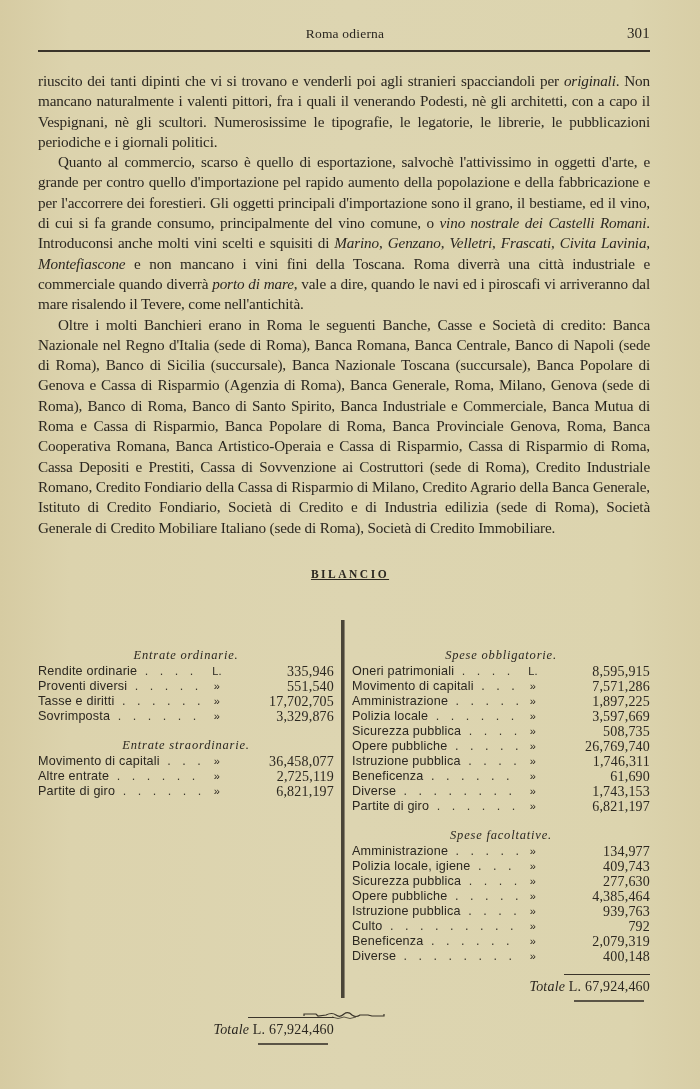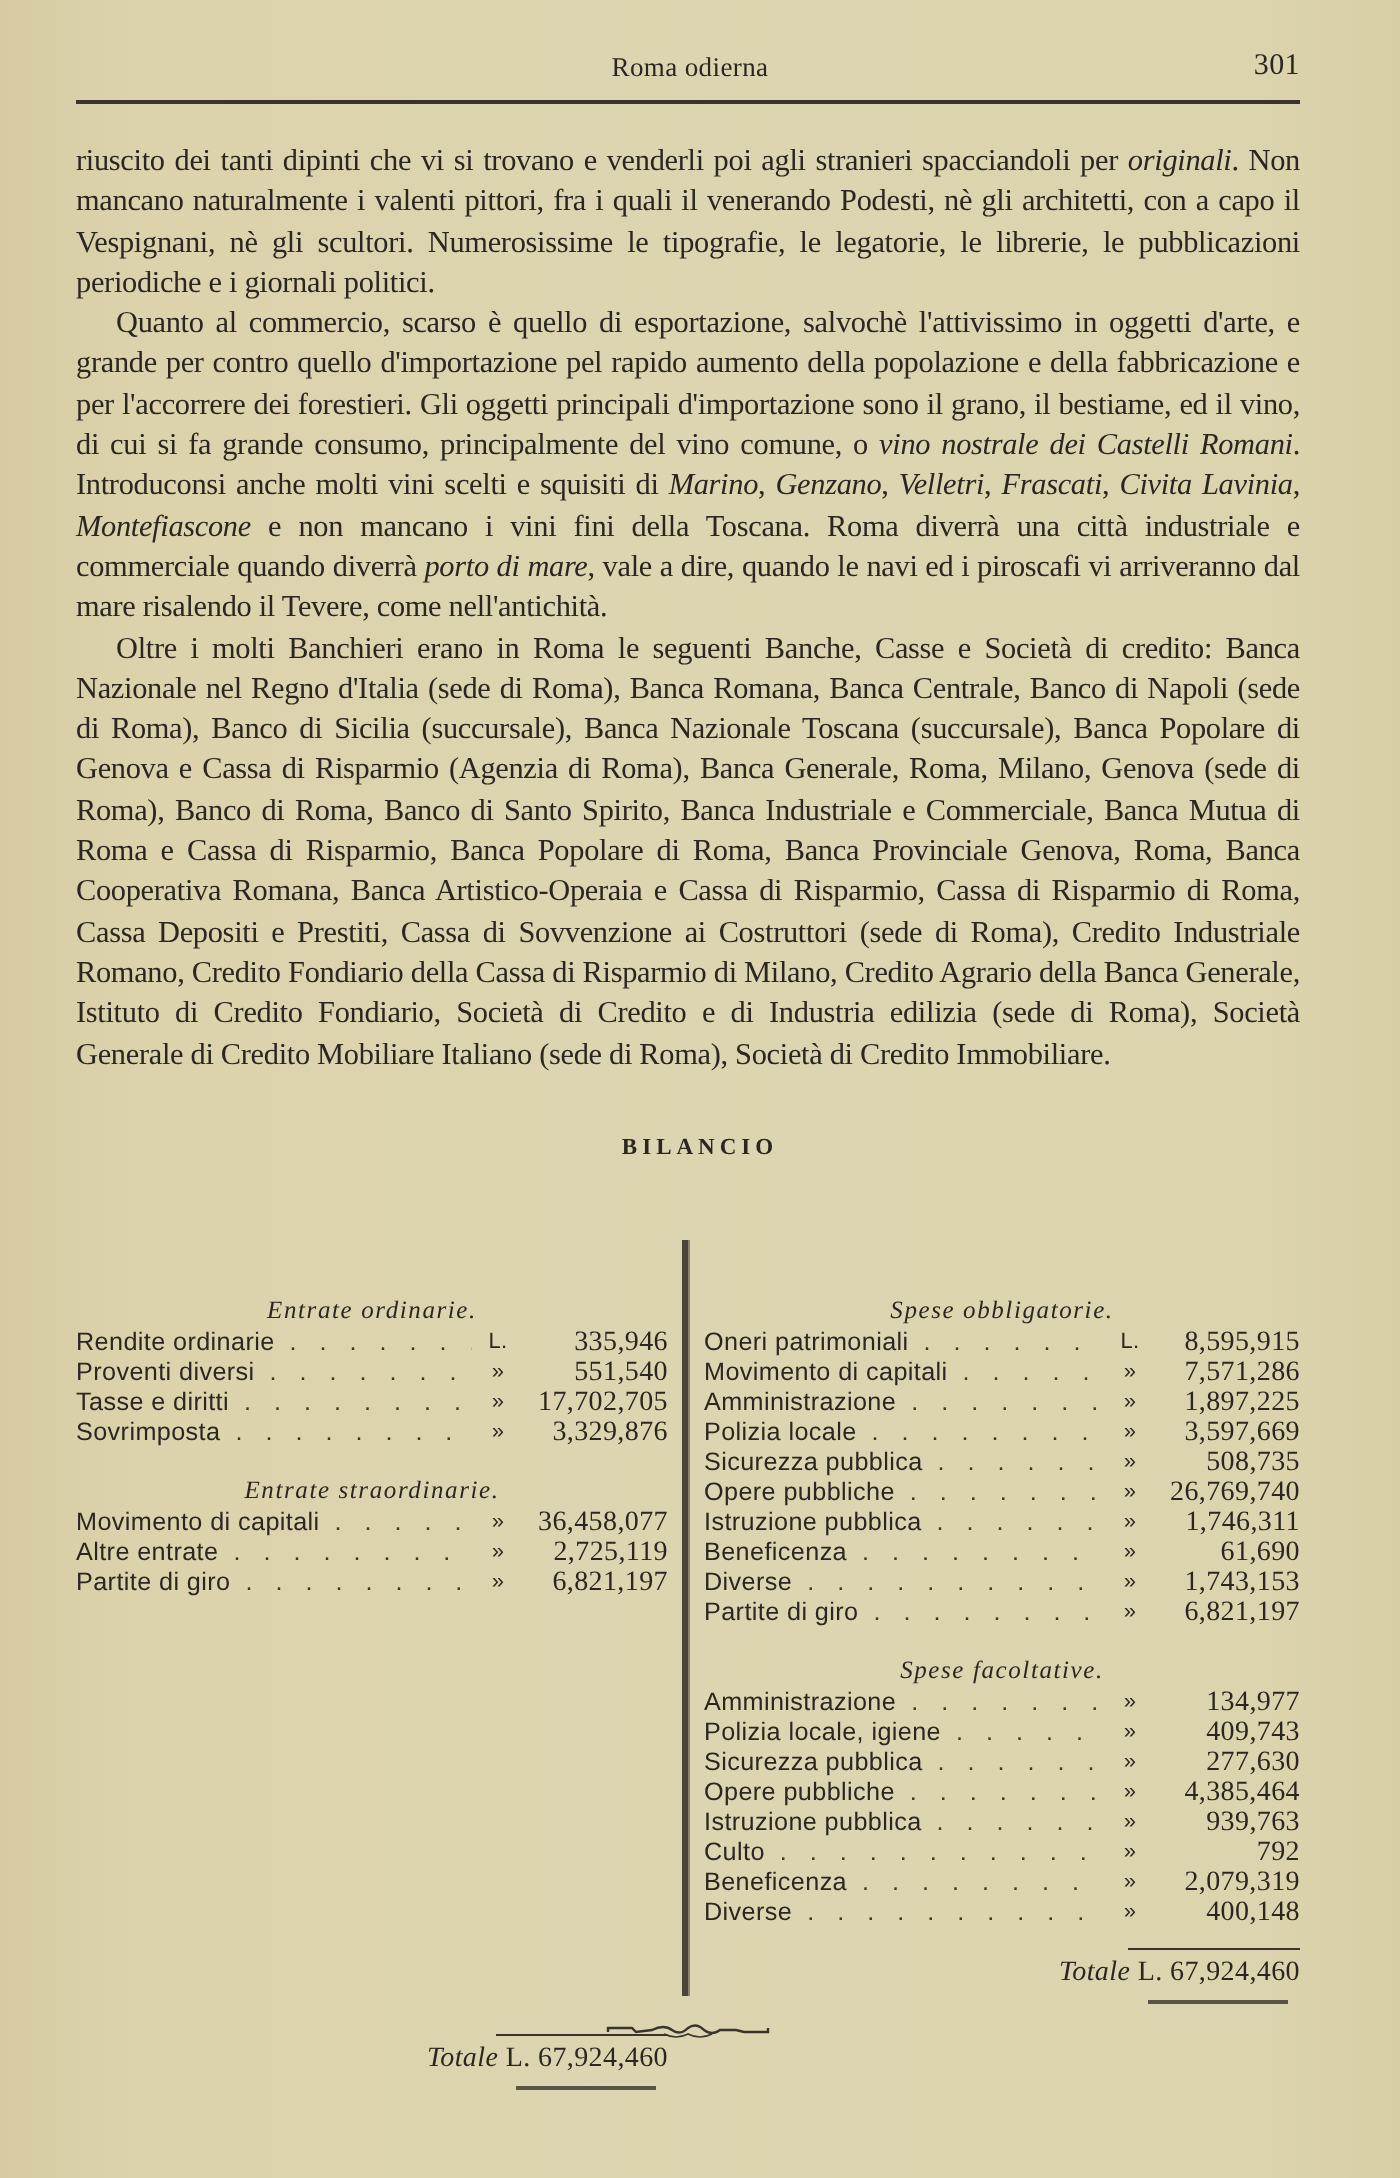--- a/index.html
+++ b/index.html
@@ -25,21 +25,21 @@
     .body-text {
       position: absolute; left: 38px; width: 612px; top: 71px;
       font-size: 15.2px; line-height: 20.3px; text-align: justify;
       letter-spacing: -0.15px;
     }
     .body-text p { margin: 0; text-indent: 0; }
     .body-text p.indent { text-indent: 20px; }
     .body-text .it { font-style: italic; }
     .section-title {
       position: absolute; left: 0; width: 700px; top: 568px; text-align: center;
-      font-size: 11.5px; font-weight: bold; letter-spacing: 2.5px;
+      font-size: 11.5px; font-weight: bold; letter-spacing: 2.5px; text-decoration: underline;
     }
     .intro {
       position: absolute; left: 60px; width: 600px; top: 586px;
       font-size: 15.6px; letter-spacing: -0.1px;
     }
     .col {
       position: absolute; top: 646px; font-size: 12.6px;
       font-family: "Liberation Sans", "DejaVu Sans", sans-serif;
       letter-spacing: 0.2px;
     }
@@ -51,21 +51,21 @@
       font-size: 12.5px; height: 18px; line-height: 18px; letter-spacing: 0.8px;
     }
     .row { display: flex; height: 15px; line-height: 15px; white-space: nowrap; align-items: center; }
     .row .lbl { flex: 1 1 auto; overflow: hidden; }
     .row .lbl::after {
       content: " . . . . . . . . . . . . . . . . . . . . . . . . . . . .";
       letter-spacing: 4px; color: #3c372d;
     }
     .row .cur { width: 26px; text-align: center; flex: 0 0 auto; font-size: 11px; }
     .row .val { width: 72px; text-align: right; flex: 0 0 auto;
-      font-family: "Liberation Serif", "DejaVu Serif", serif; font-size: 14px; }
+      font-family: "Liberation Serif", "DejaVu Serif", serif; font-size: 14px; margin-left: 32px; }
     .gap { height: 12px; }
     .total-rule { margin-left: auto; width: 86px; border-top: 1px solid #3a342a; margin-top: 0; }
     .total {
       text-align: right; font-family: "Liberation Serif", "DejaVu Serif", serif;
       font-size: 14px; height: 18px; line-height: 18px; margin-top: 3px;
     }
     .total .tl { font-style: italic; }
     .total-under { margin-left: auto; width: 70px; border-top: 2px solid #5a5446; margin-top: 4px; margin-right: 6px; }
     .divider {
       position: absolute; left: 341px; top: 620px; width: 3px; height: 378px;

